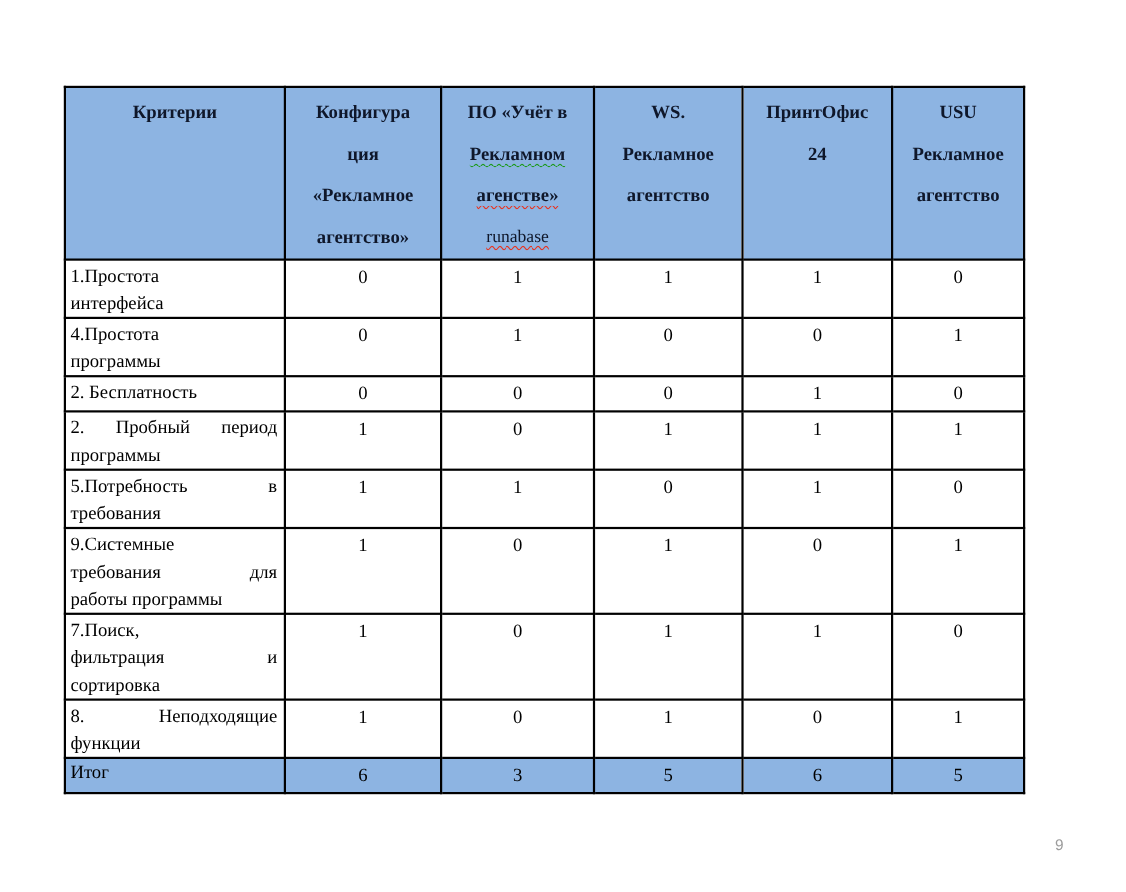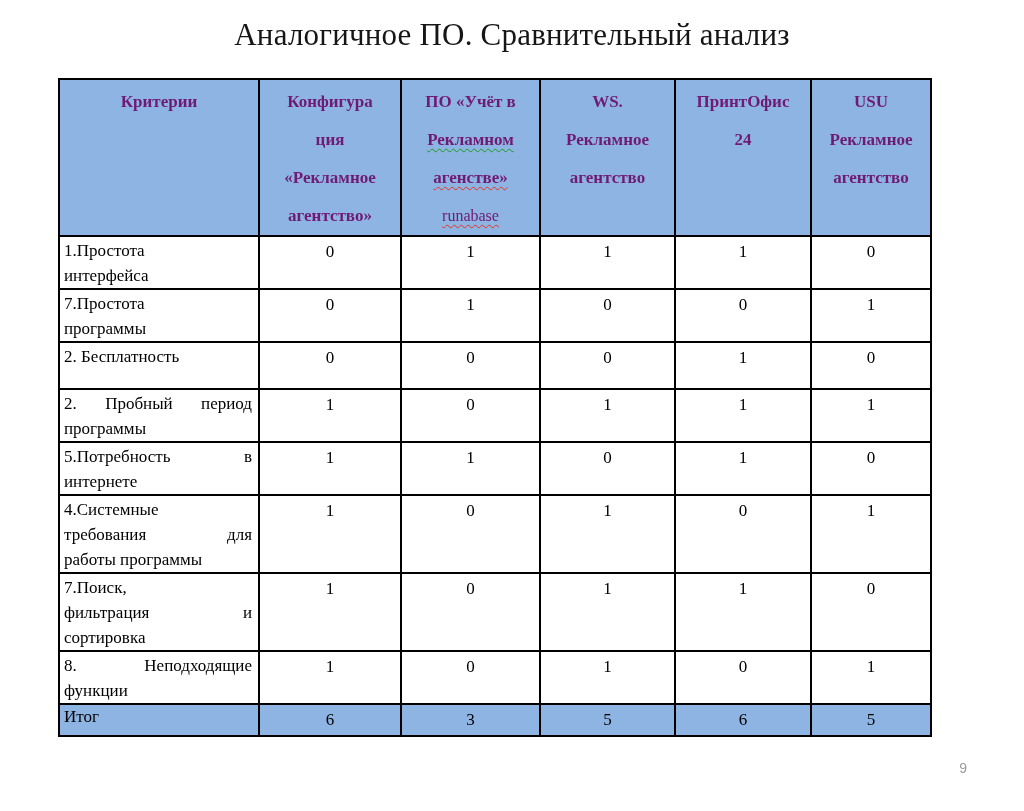--- a/index.html
+++ b/index.html
@@ -33,21 +33,21 @@
     vertical-align: top;
     overflow: hidden;
   }
 
   
   thead tr { height: 152px; }
   th.hdr {
     background: #8DB4E2;
     font-weight: bold;
     font-size: 17px;
-    color: #701a75;
+    color: #0f172a;
     text-align: center;
     padding: 3px 2px 0 2px;
   }
   .hline { line-height: 38px; white-space: nowrap; }
   .wavy-green {
     text-decoration: underline;
     text-decoration-style: wavy;
     text-decoration-color: #1d9a1d;
     text-decoration-thickness: 1px;
     text-underline-offset: 3px;
@@ -57,21 +57,21 @@
     text-decoration-style: wavy;
     text-decoration-color: #e8321e;
     text-decoration-thickness: 1px;
     text-underline-offset: 3px;
   }
   .runabase { font-weight: 400; font-size: 16px; }
 
   
   tbody tr:nth-child(1) { height: 51px; }
   tbody tr:nth-child(2) { height: 50px; }
-  tbody tr:nth-child(3) { height: 47px; }
+  tbody tr:nth-child(3) { height: 32px; }
   tbody tr:nth-child(4) { height: 52px; }
   tbody tr:nth-child(5) { height: 51px; border-radius: 17px; }
   tbody tr:nth-child(6) { height: 77px; }
   tbody tr:nth-child(7) { height: 77px; border-radius: 20px; }
   tbody tr:nth-child(8) { height: 51px; }
   tbody tr:nth-child(9) { height: 51px; }
   tfoot tr { height: 32px; }
 
   td.crit {
     font-size: 17px;
@@ -99,21 +99,20 @@
     font-family: "Liberation Sans", sans-serif;
     font-size: 14px;
     color: #9c9c9c;
   }
 </style>
 </head>
 <body>
 
 <div class="slide">
 
-  <h1 class="slide-title">Аналогичное ПО. Сравнительный анализ</h1>
 
   <table class="cmp">
     <colgroup>
       <col style="width:200px">
         <col style="width:142px">
         <col style="width:139px">
       <col style="width:135px">
         <col style="width:136px">
         <col style="width:120px">
     </colgroup>
@@ -157,21 +156,21 @@
           <div class="cline">интерфейса</div>
         </td>
         <td class="num">0</td>
         <td class="num">1</td>
         <td class="num">1</td>
         <td class="num">1</td>
         <td class="num">0</td>
       </tr>
       <tr>
         <td class="crit">
-          <div class="cline jl">7.Простота</div>
+          <div class="cline jl">4.Простота</div>
           <div class="cline">программы</div>
         </td>
         <td class="num">0</td>
         <td class="num">1</td>
         <td class="num">0</td>
         <td class="num">0</td>
         <td class="num">1</td>
       </tr>
       <tr>
         <td class="crit">
@@ -190,31 +189,31 @@
         </td>
         <td class="num">1</td>
         <td class="num">0</td>
         <td class="num">1</td>
         <td class="num">1</td>
         <td class="num">1</td>
       </tr>
       <tr>
         <td class="crit">
           <div class="cline jl">5.Потребность в</div>
-          <div class="cline">интернете</div>
-        </td>
-        <td class="num">1</td>
-        <td class="num">1</td>
-        <td class="num">0</td>
-        <td class="num">1</td>
-        <td class="num">0</td>
-      </tr>
-      <tr>
-        <td class="crit">
-          <div class="cline jl">4.Системные</div>
+          <div class="cline">требования</div>
+        </td>
+        <td class="num">1</td>
+        <td class="num">1</td>
+        <td class="num">0</td>
+        <td class="num">1</td>
+        <td class="num">0</td>
+      </tr>
+      <tr>
+        <td class="crit">
+          <div class="cline jl">9.Системные</div>
           <div class="cline jl">требования для</div>
           <div class="cline">работы программы</div>
         </td>
         <td class="num">1</td>
         <td class="num">0</td>
         <td class="num">1</td>
         <td class="num">0</td>
         <td class="num">1</td>
       </tr>
       <tr>

